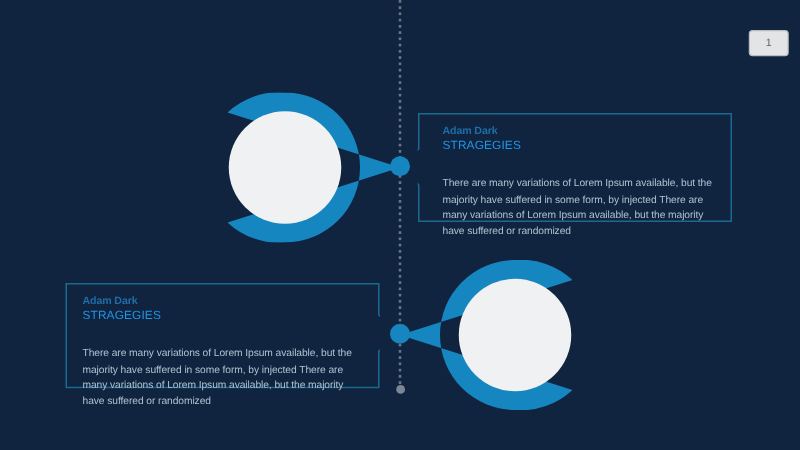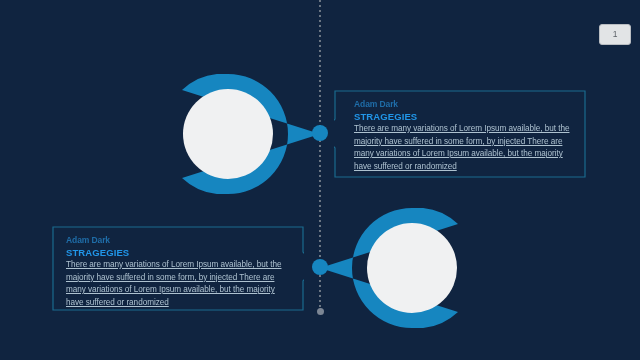--- a/index.html
+++ b/index.html
@@ -83,31 +83,30 @@
   .callout-title {
     color: #1f6da8;
     font-size: 8.5px;
     font-weight: bold;
     line-height: 11px;
     letter-spacing: -0.1px;
   }
   .callout-subtitle {
     color: #2196e8;
     font-size: 9.5px;
-    font-weight: bold;
+    font-weight: normal;
     line-height: 13px;
     letter-spacing: 0.1px;
   }
   .callout-body {
     color: #aec2d0;
     font-size: 8.2px;
     line-height: 12.6px;
-    margin-top: 0;
+    margin-top: 18px;
     letter-spacing: -0.05px;
-    text-decoration: underline;
   }
 
   .callout.top {
     left: 334px;
     top: 90px;
     width: 252px;
     height: 88px;
   }
   .callout.top .callout-inner { padding-left: 20px; }
 

